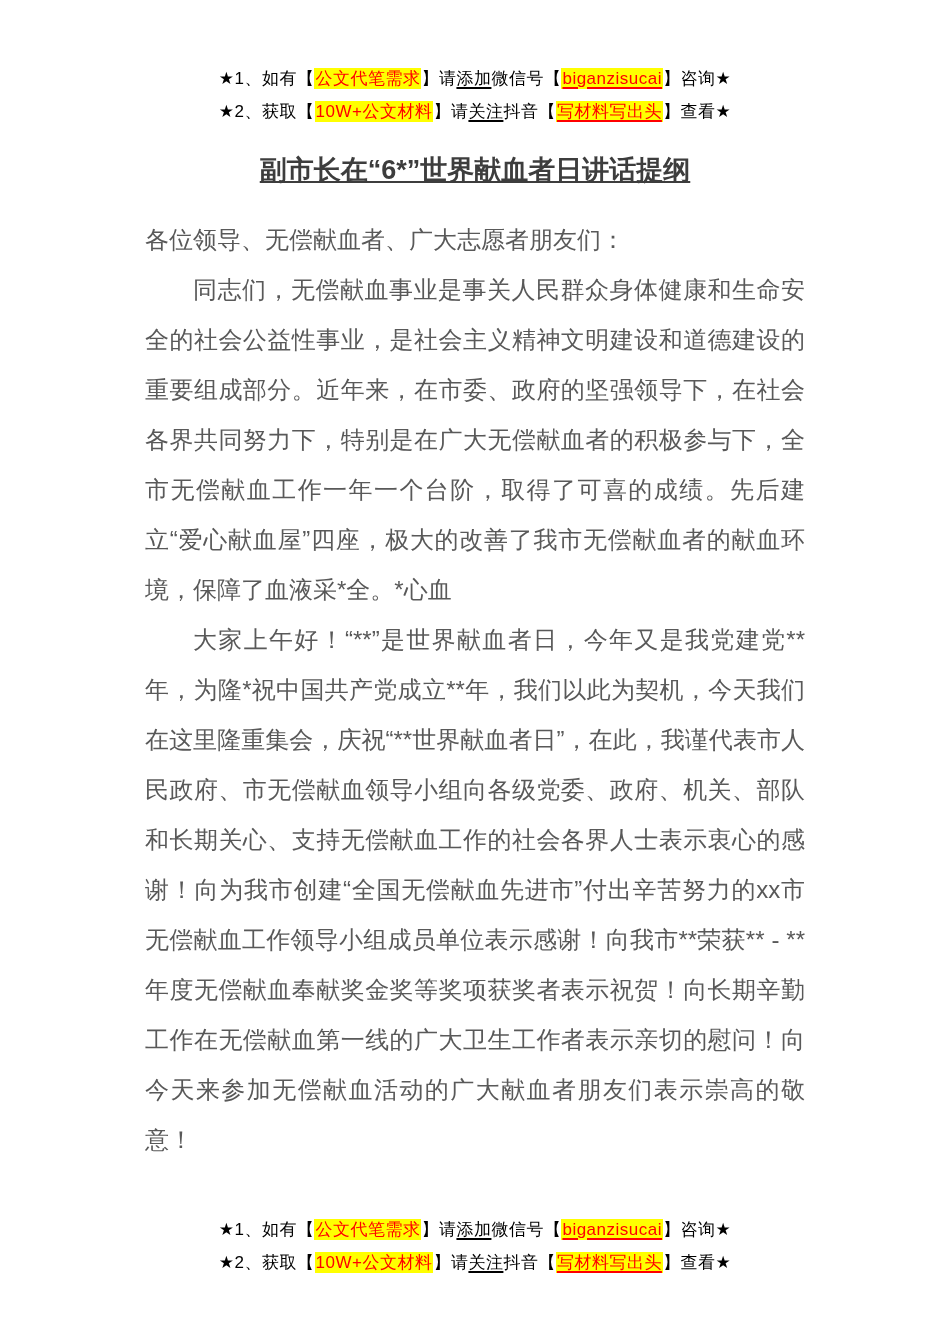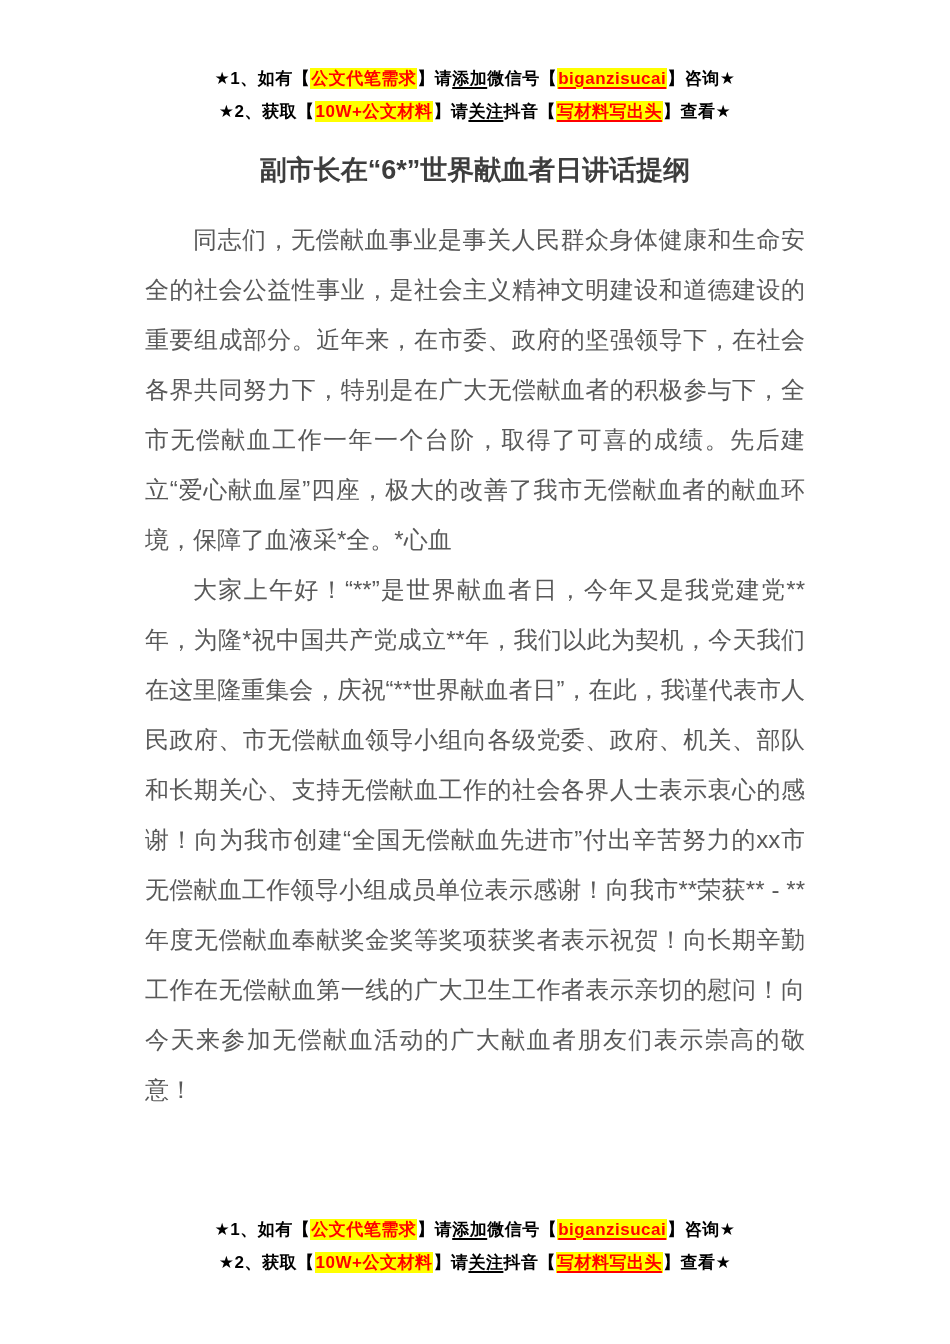--- a/index.html
+++ b/index.html
@@ -24,21 +24,21 @@
   }
   .promo-footer {
     position: absolute;
     top: 1213px;
     left: 0;
     right: 0;
   }
   .promo-line {
     text-align: center;
     font-size: 17px;
-    font-weight: 700;
+    font-weight: 400;
     line-height: 33px;
     color: #000000;
     letter-spacing: 0.5px;
     white-space: nowrap;
   }
   .seg { display: inline; }
   .seg-plain { color: #000000; }
   .seg-hl-red {
     color: #ff0000;
     background: #ffff00;
@@ -60,20 +60,21 @@
     text-underline-offset: 3px;
   }
   
   .doc-title {
     margin-top: 22px;
     text-align: center;
     font-size: 27px;
     font-weight: 700;
     line-height: 40px;
     color: #3d3d3d;
+    text-decoration: underline;
   }
   
   .doc-body {
     margin: 25px 145px 0 145px;
     max-height: 985px;
     overflow: hidden;
   }
   .para {
     margin: 0;
     font-size: 24px;
@@ -92,20 +93,21 @@
 <div class="page">
 
   <div class="promo promo-header">
       <div class="promo-line"><span class="seg seg-plain">★1、如有【</span><span class="seg seg-hl-red">公文代笔需求</span><span class="seg seg-plain">】请</span><span class="seg seg-underline">添加</span><span class="seg seg-plain">微信号【</span><span class="seg seg-hl-red-underline">biganzisucai</span><span class="seg seg-plain">】咨询★</span></div>
       <div class="promo-line"><span class="seg seg-plain">★2、获取【</span><span class="seg seg-hl-red">10W+公文材料</span><span class="seg seg-plain">】请</span><span class="seg seg-underline">关注</span><span class="seg seg-plain">抖音【</span><span class="seg seg-hl-red-underline">写材料写出头</span><span class="seg seg-plain">】查看★</span></div>
     </div>
 
   <h1 class="doc-title">副市长在“6*”世界献血者日讲话提纲</h1>
 
   <div class="doc-body">
+      <p class="para">各位领导、无偿献血者、广大志愿者朋友们：</p>
       <p class="para indent">同志们，无偿献血事业是事关人民群众身体健康和生命安全的社会公益性事业，是社会主义精神文明建设和道德建设的重要组成部分。近年来，在市委、政府的坚强领导下，在社会各界共同努力下，特别是在广大无偿献血者的积极参与下，全市无偿献血工作一年一个台阶，取得了可喜的成绩。先后建立“爱心献血屋”四座，极大的改善了我市无偿献血者的献血环境，保障了血液采*全。*心血</p>
       <p class="para indent">大家上午好！“**”是世界献血者日，今年又是我党建党**年，为隆*祝中国共产党成立**年，我们以此为契机，今天我们在这里隆重集会，庆祝“**世界献血者日”，在此，我谨代表市人民政府、市无偿献血领导小组向各级党委、政府、机关、部队和长期关心、支持无偿献血工作的社会各界人士表示衷心的感谢！向为我市创建“全国无偿献血先进市”付出辛苦努力的xx市无偿献血工作领导小组成员单位表示感谢！向我市**荣获** - **年度无偿献血奉献奖金奖等奖项获奖者表示祝贺！向长期辛勤工作在无偿献血第一线的广大卫生工作者表示亲切的慰问！向今天来参加无偿献血活动的广大献血者朋友们表示崇高的敬意！</p>
     </div>
 
   <div class="promo promo-footer">
       <div class="promo-line"><span class="seg seg-plain">★1、如有【</span><span class="seg seg-hl-red">公文代笔需求</span><span class="seg seg-plain">】请</span><span class="seg seg-underline">添加</span><span class="seg seg-plain">微信号【</span><span class="seg seg-hl-red-underline">biganzisucai</span><span class="seg seg-plain">】咨询★</span></div>
       <div class="promo-line"><span class="seg seg-plain">★2、获取【</span><span class="seg seg-hl-red">10W+公文材料</span><span class="seg seg-plain">】请</span><span class="seg seg-underline">关注</span><span class="seg seg-plain">抖音【</span><span class="seg seg-hl-red-underline">写材料写出头</span><span class="seg seg-plain">】查看★</span></div>
     </div>
 
 </div>

